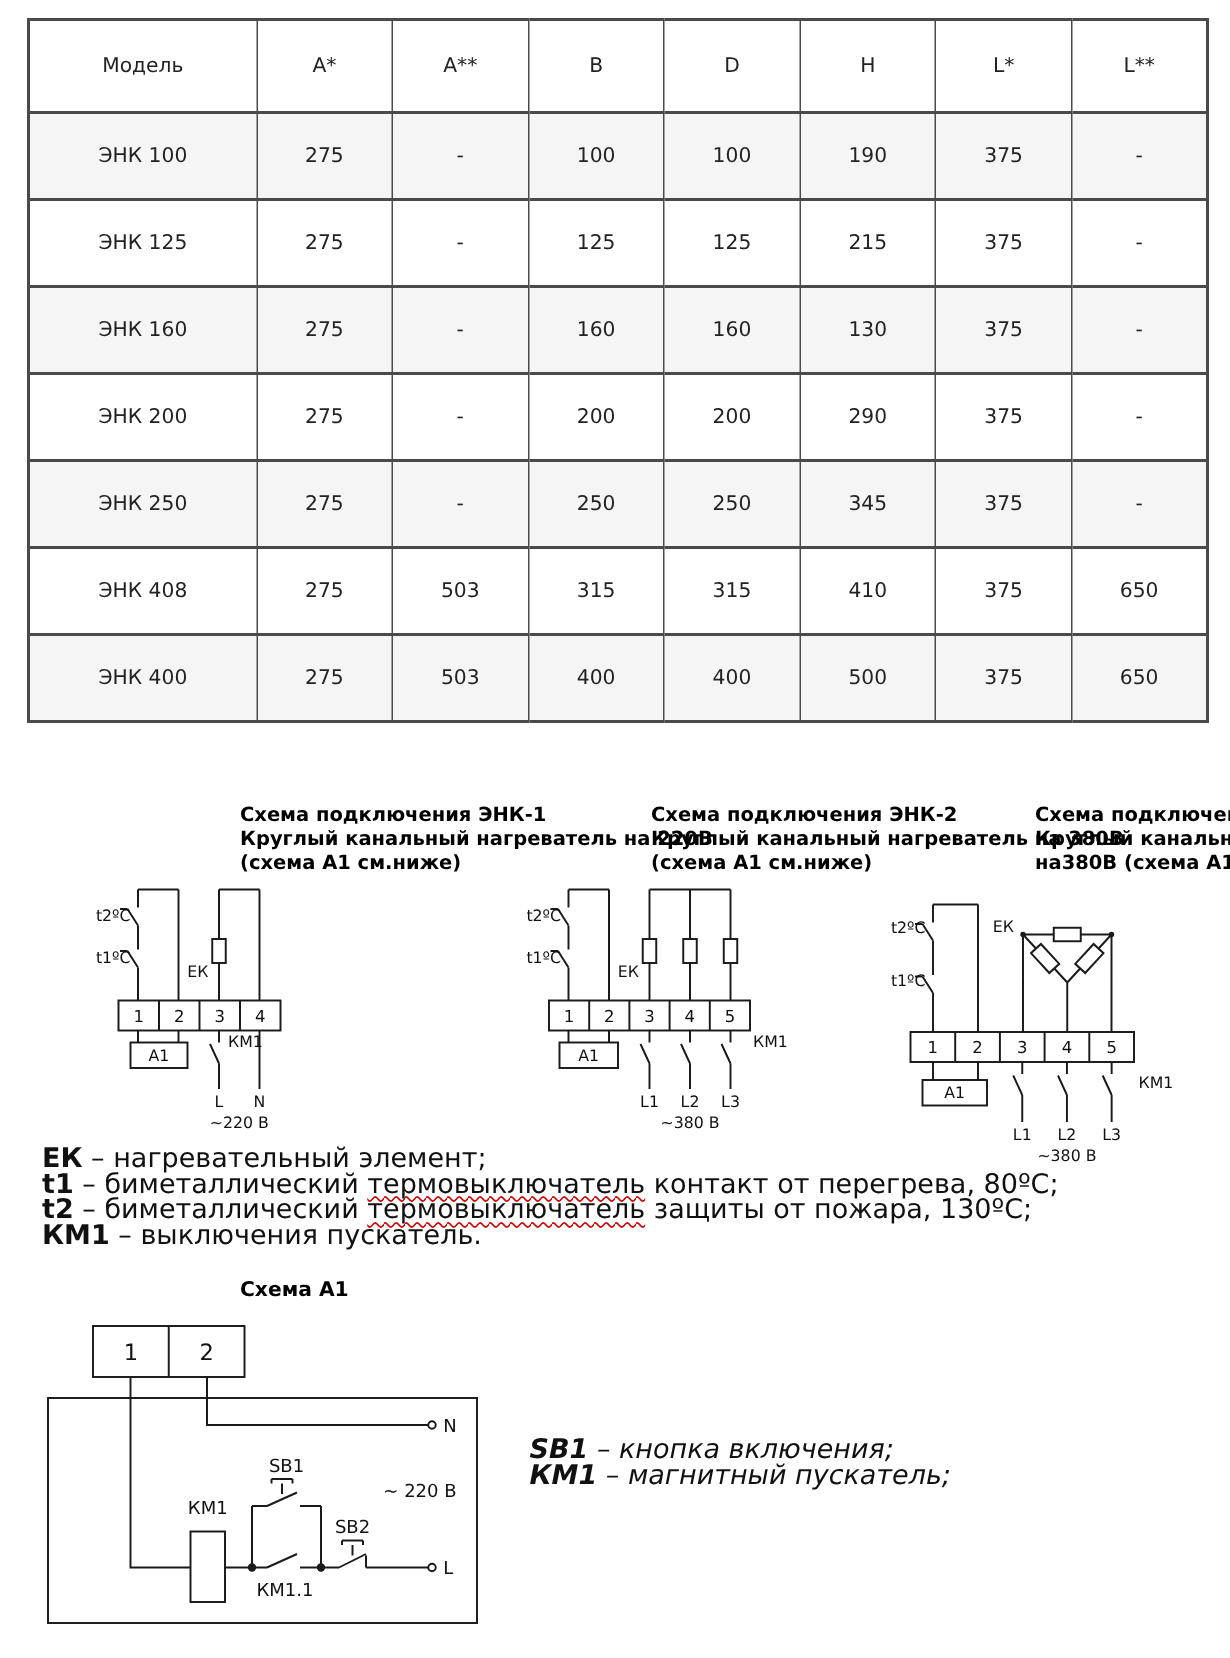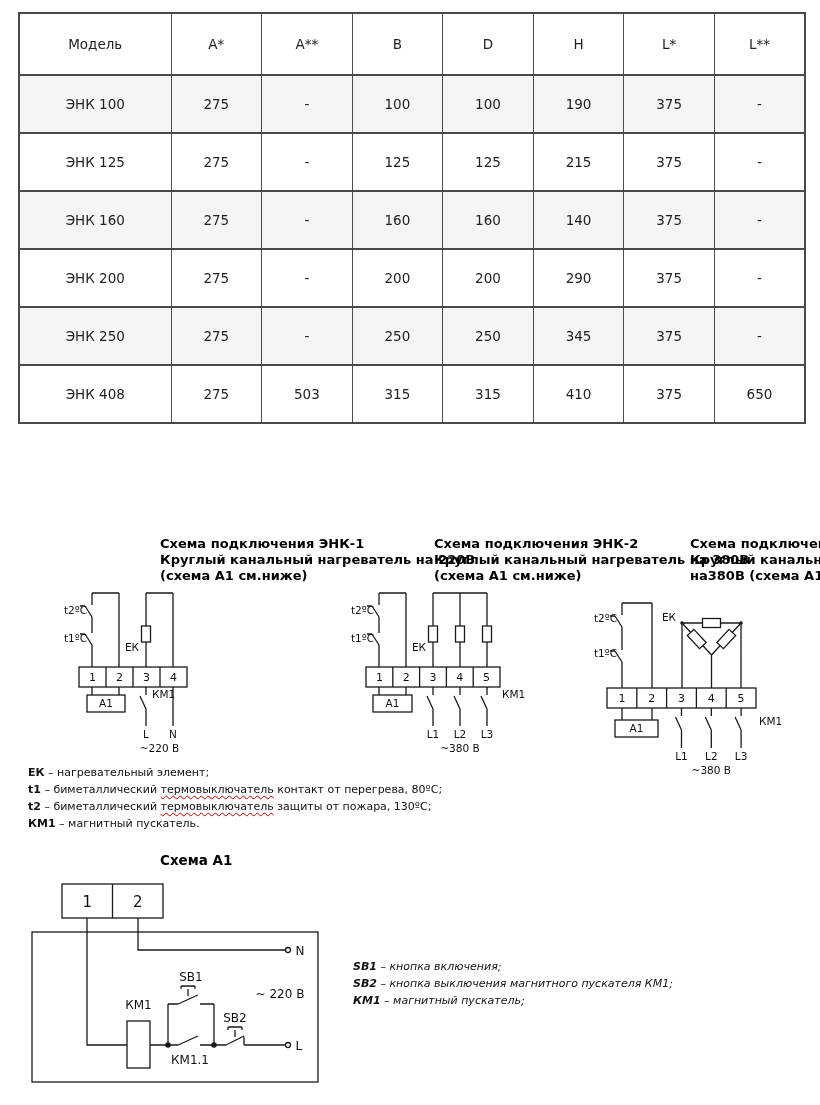--- a/index.html
+++ b/index.html
@@ -32,21 +32,21 @@
   .cb{stroke:#1a1a1a;stroke-width:1.3;fill:#fff;}
   .dot{fill:#1a1a1a;}
   svg text{font-family:"DejaVu Sans","Liberation Sans",sans-serif;fill:#111;}
   .tl{font-size:10.5px;}
   .tn{font-size:11px;text-anchor:middle;}
   .tm{text-anchor:middle;}
   .te{text-anchor:end;}
   .bn{font-size:15px;text-anchor:middle;}
   .bl{font-size:12px;}
   
-  .legend{position:absolute;font-size:11px;line-height:17px;color:#111;}
+  .legend{position:absolute;font-size:18px;line-height:17px;color:#111;}
   #legend1{left:28px;top:764px;}
   #legend2{left:353px;top:958px;font-style:italic;}
   .lrow{white-space:pre-wrap;}
   .term{font-weight:bold;}
   .wavy{text-decoration:underline wavy #cc0000;text-decoration-thickness:1px;text-underline-offset:2px;text-decoration-skip-ink:none;}
   #a1title{position:absolute;width:0;left:160px;top:852px;font-weight:bold;font-size:13.5px;color:#000;}
   #a1title div{white-space:nowrap;transform:translateX(-50%);text-align:center;}
 </style>
 </head>
 <body>
@@ -95,21 +95,21 @@
           <td>215</td>
           <td>375</td>
           <td>-</td>
         </tr>
         <tr>
           <td>ЭНК 160</td>
           <td>275</td>
           <td>-</td>
           <td>160</td>
           <td>160</td>
-          <td>140</td>
+          <td>130</td>
           <td>375</td>
           <td>-</td>
         </tr>
         <tr>
           <td>ЭНК 200</td>
           <td>275</td>
           <td>-</td>
           <td>200</td>
           <td>200</td>
           <td>290</td>
@@ -126,20 +126,30 @@
           <td>375</td>
           <td>-</td>
         </tr>
         <tr>
           <td>ЭНК 408</td>
           <td>275</td>
           <td>503</td>
           <td>315</td>
           <td>315</td>
           <td>410</td>
+          <td>375</td>
+          <td>650</td>
+        </tr>
+        <tr>
+          <td>ЭНК 400</td>
+          <td>275</td>
+          <td>503</td>
+          <td>400</td>
+          <td>400</td>
+          <td>500</td>
           <td>375</td>
           <td>650</td>
         </tr>
       </tbody>
   </table>
 </div>
 
 <div class="dtitle" style="left:160px;top:536px;">
   <div>Схема подключения ЭНК-1</div>
   <div>Круглый канальный нагреватель на 220В</div>
@@ -238,21 +248,21 @@
   <text class="tl tm" x="101.5" y="172">L1</text>
   <text class="tl tm" x="131.3" y="172">L2</text>
   <text class="tl tm" x="161.1" y="172">L3</text>
   <text class="tl tm" x="131.3" y="186">~380 В</text>
 </svg>
 
 <div class="legend" id="legend1">
   <div class="lrow"><span class="term">ЕК</span><span> – нагревательный элемент;</span><span class="wavy"></span><span></span></div>
   <div class="lrow"><span class="term">t1</span><span> – биметаллический </span><span class="wavy">термовыключатель</span><span> контакт от перегрева, 80ºС;</span></div>
   <div class="lrow"><span class="term">t2</span><span> – биметаллический </span><span class="wavy">термовыключатель</span><span> защиты от пожара, 130ºС;</span></div>
-  <div class="lrow"><span class="term">КМ1</span><span> – магнитный пускатель.</span><span class="wavy"></span><span></span></div>
+  <div class="lrow"><span class="term">КМ1</span><span> – выключения пускатель.</span><span class="wavy"></span><span></span></div>
 </div>
 
 <div id="a1title">
     <div>Схема А1</div>
   </div>
 
 <svg id="svgA1" width="300" height="215" viewBox="0 0 300 215">
   <rect class="box" x="32" y="6" width="101" height="34"></rect>
   <path class="w" d="M82.5,6 L82.5,40"></path>
   <rect class="w" x="2" y="54" width="286" height="150"></rect>
@@ -273,15 +283,14 @@
   <text class="bl" x="265.5" y="171.5">L</text>
   <text class="bl tm" x="108.5" y="131">КМ1</text>
   <text class="bl tm" x="161" y="103">SB1</text>
   <text class="bl tm" x="205" y="144">SB2</text>
   <text class="bl tm" x="160" y="186">КМ1.1</text>
   <text class="bl tm" x="250" y="120">~ 220 В</text>
 </svg>
 
 <div class="legend" id="legend2">
   <div class="lrow"><span class="term">SB1</span><span> – кнопка включения;</span><span class="wavy"></span><span></span></div>
-  <div class="lrow"><span class="term">SB2</span><span> – кнопка выключения магнитного пускателя КМ1;</span><span class="wavy"></span><span></span></div>
   <div class="lrow"><span class="term">КМ1</span><span> – магнитный пускатель;</span><span class="wavy"></span><span></span></div>
 </div>
 
 </body></html>

